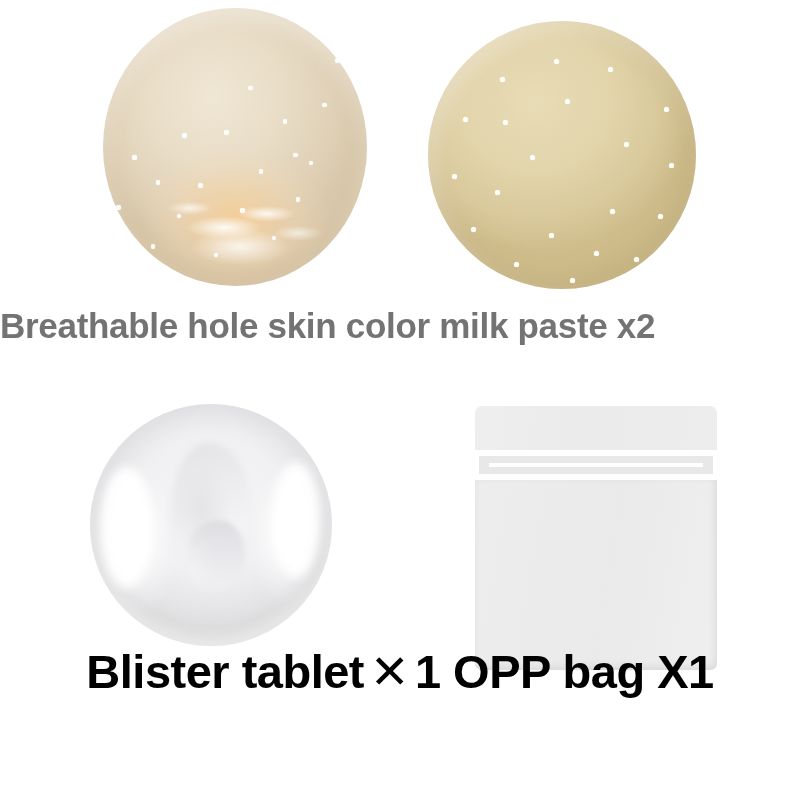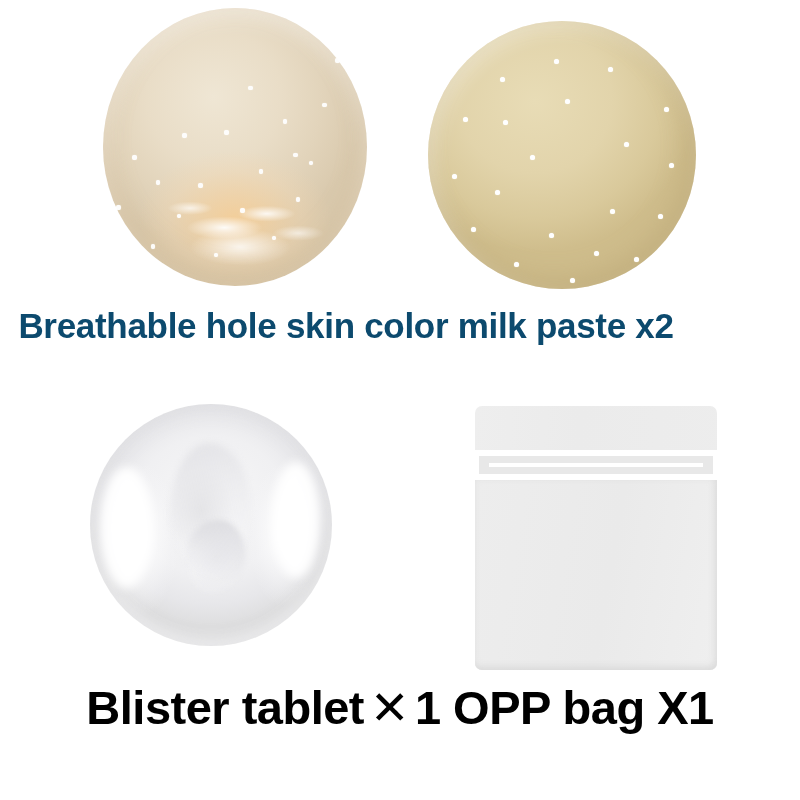--- a/index.html
+++ b/index.html
@@ -63,24 +63,23 @@
   }
   .cover-left .hole { width: 4.5px; height: 4.5px; opacity: .95; }
 
   
 
   .caption-top {
     position: absolute;
     left: 0;
     top: 306px;
     width: 692px;
-    text-align: center;
     font-size: 35px;
     font-weight: bold;
-    color: #0c4a6e;
+    color: #737373;
     letter-spacing: -0.3px;
     white-space: nowrap;
   }
 
   
 
   .blister {
     position: absolute;
     left: 90px;
     top: 404px;
@@ -179,21 +178,21 @@
     border-radius: 0 0 7px 7px;
     background: linear-gradient(100deg, #ededed 0%, #eaeaea 55%, #efefef 100%);
     box-shadow: inset -2px -3px 7px rgba(210,210,210,0.7);
   }
 
   
 
   .caption-bottom {
     position: absolute;
     left: 0;
-    top: 680px;
+    top: 644px;
     width: 800px;
     text-align: center;
     font-size: 47px;
     font-weight: bold;
     color: #000000;
     letter-spacing: -0.5px;
     white-space: nowrap;
   }
   .caption-bottom .seg { display: inline; }
   .caption-bottom .xmark { font-weight: normal; padding: 0 6px; }

